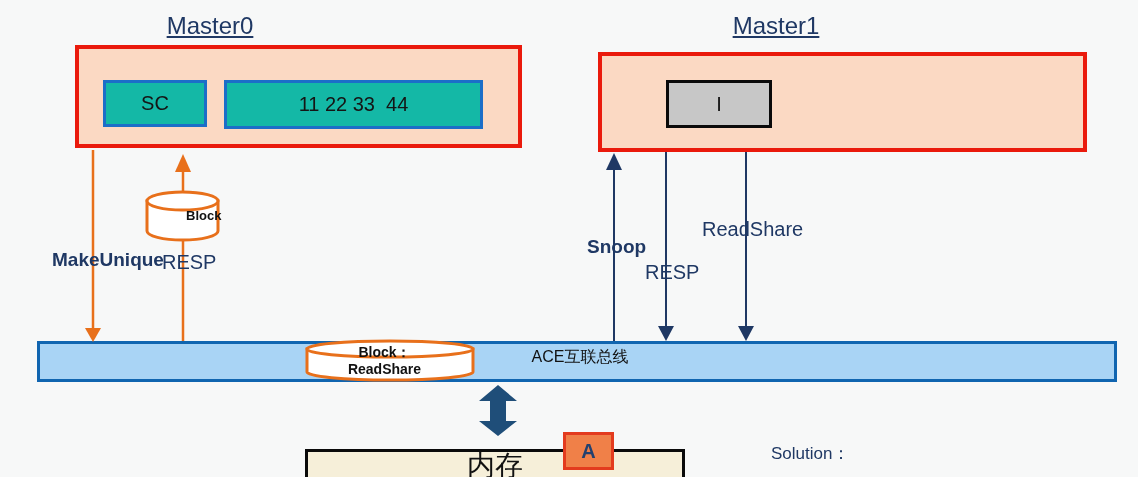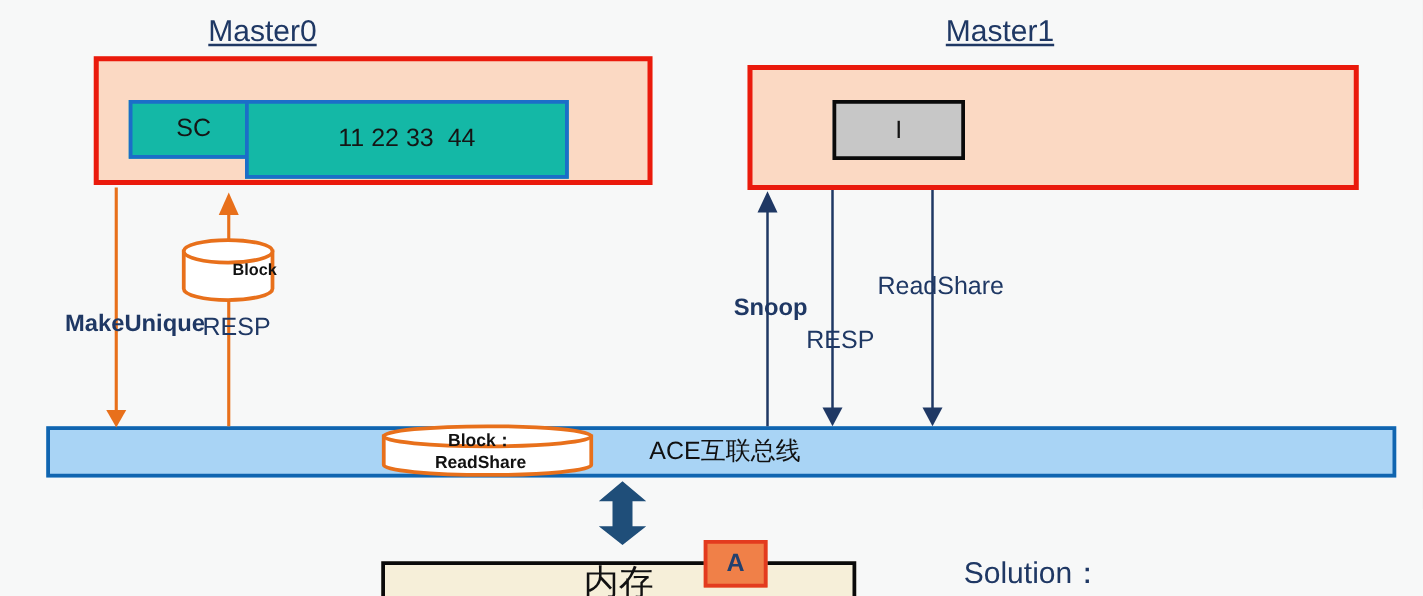--- a/index.html
+++ b/index.html
@@ -25,52 +25,52 @@
   .i-box {
     border:3px solid #0a0a0a; background:#c7c7c7;
     display:flex; align-items:center; justify-content:center;
     font-size:20px; color:#151515;
   }
   
   .bus {
     border:3px solid #1065b0; background:#a9d4f5;
   }
   .bus-label {
-    font-size:20px; color:#111; text-align:center;
+    font-size:16px; color:#111; text-align:center;
   }
   
   .memory-box {
     border:3px solid #0a0a0a; background:#f6efd9;
     display:flex; align-items:center; justify-content:center;
     font-size:28px; color:#111;margin-top:12px;
   }
   .a-cell {
     border:3px solid #e33b1e; background:#f08048;
     display:flex; align-items:center; justify-content:center;
     font-size:20px; font-weight:bold; color:#23406e;
   }
   .title { font-size:24px; text-align:center;text-decoration:underline; }
   .sig { font-size:20px; }
   .sig-bold { font-size:19px; font-weight:bold; }
   .cyl-label { font-size:13px; font-weight:600; color:#111; text-align:center; }
   .cyl-label2 { font-size:14px; font-weight:bold; color:#111; text-align:center; line-height:17px; }
-  .solution { font-size:24px; }
+  .solution { font-size:17px; }
   svg.overlay { position:absolute; left:0; top:0; pointer-events:none; }
 </style>
 </head>
 <body>
 
 <div id="scene">
 
   <div class="abs title navy" style="left:110px; top:12px; width:200px;">Master0</div>
-  <div class="abs title navy" style="left:700px; top:12px; width:200px;">Master1</div>
+  <div class="abs title navy" style="left:676px; top:12px; width:200px;">Master1</div>
 
   <div class="abs master-box" style="left:75px; top:45px; width:447px; height:103px;"></div>
   <div class="abs cache-box" style="left:103px; top:80px; width:104px; height:47px;">SC</div>
-  <div class="abs cache-box" style="left:196px; top:80px; width:259px; height:63px;">11 22 33  44</div>
+  <div class="abs cache-box" style="left:224px; top:80px; width:259px; height:49px;">11 22 33  44</div>
 
   <div class="abs master-box" style="left:598px; top:52px; width:489px; height:100px;"></div>
   <div class="abs i-box" style="left:666px; top:80px; width:106px; height:48px;">I</div>
 
   <div class="abs bus" style="left:37px; top:341px; width:1080px; height:41px;"></div>
   <div class="abs bus-label" style="left:460px; top:347px; width:240px;">ACE互联总线</div>
 
   <div class="abs memory-box" style="left:305px; top:437px; width:380px; height:33px;">内存</div>
   <div class="abs a-cell" style="left:563px; top:432px; width:51px; height:38px;">A</div>
 

